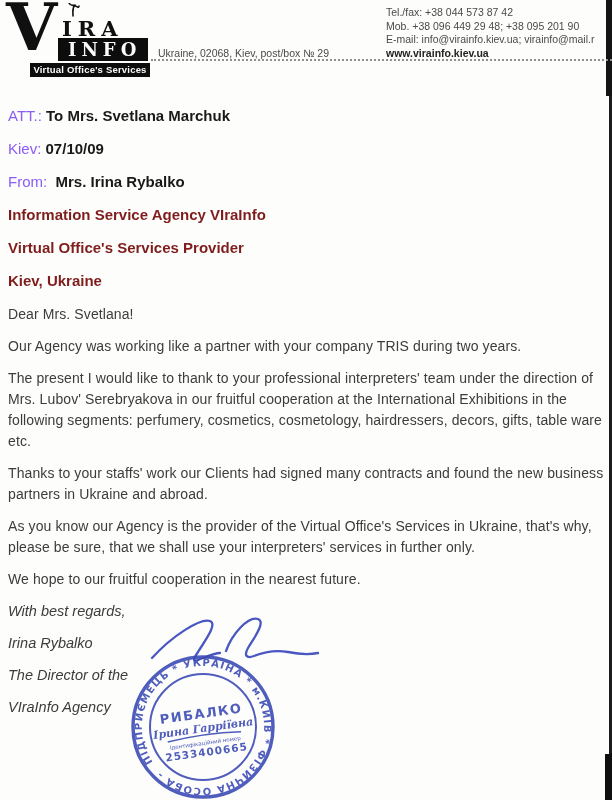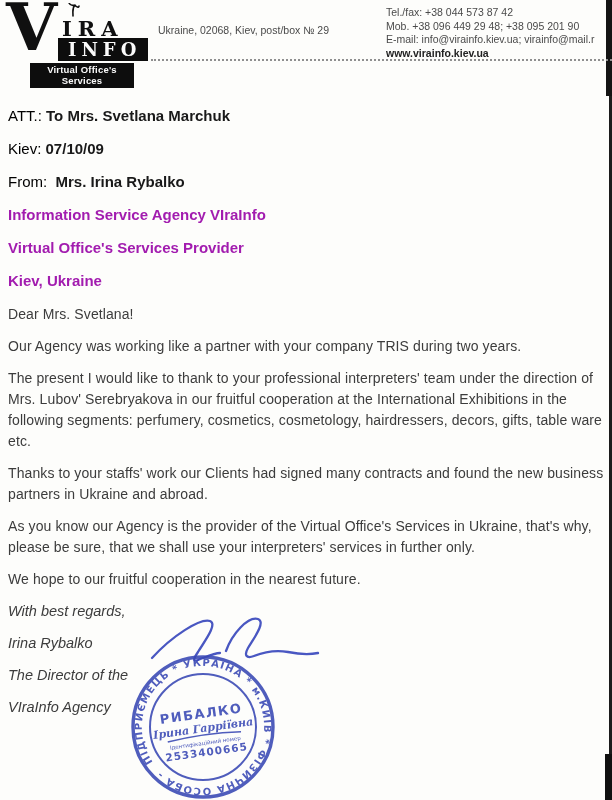--- a/index.html
+++ b/index.html
@@ -25,35 +25,35 @@
     position:absolute;left:56px;top:12px;font-family:"DejaVu Serif","Liberation Serif",serif;
     font-weight:700;font-size:21px;letter-spacing:6px;color:#101010;
   }
   .logo-leaf{position:absolute;left:60px;top:-1px;}
   .logo-info{
     position:absolute;left:52px;top:34px;background:#0d0d0d;color:#fbfbfb;
     font-family:"DejaVu Serif","Liberation Serif",serif;font-weight:700;font-size:18px;
     letter-spacing:5px;padding:1px 7px 1px 10px;
   }
   .logo-strip{
-    position:absolute;left:24px;top:59px;width:104px;background:#0d0d0d;color:#fbfbfb;
+    position:absolute;left:24px;top:59px;width:120px;background:#0d0d0d;color:#fbfbfb;
     font-size:9.5px;font-weight:700;text-align:center;padding:1px 0 2px;letter-spacing:.2px;
   }
   .hdr-mid{position:absolute;left:158px;top:8px;width:215px;font-size:10.5px;color:#4a4a4a;}
-  .hdr-mid .line2{margin-top:16px;}
+  .hdr-mid .line2{margin-top:39px;}
   .hdr-right{position:absolute;left:386px;top:6px;width:260px;font-size:10.5px;color:#4a4a4a;line-height:13.5px;white-space:nowrap;}
   .hdr-right .web{font-weight:700;color:#222;}
   .dotline{position:absolute;left:151px;top:59px;width:461px;border-bottom:2px dotted #8f8f8f;}
 
   
   .letter{position:absolute;left:8px;top:106px;width:598px;}
   .meta-line{font-size:15px;margin:0 0 13px;line-height:20px;}
   .meta-line b{color:#191919;}
-  .meta-label{color:#000000;font-weight:400;}
-  .meta-bold{font-size:15px;font-weight:700;color:#a21caf;margin:0 0 13px;line-height:20px;}
+  .meta-label{color:#8b5cf6;font-weight:400;}
+  .meta-bold{font-size:15px;font-weight:700;color:#7f1d1d;margin:0 0 13px;line-height:20px;}
   .salutation{margin:25px 0 13px;font-size:14px;}
   .body-par{font-size:14px;line-height:21px;margin:0 0 11px;letter-spacing:.1px;}
   .closing{font-style:italic;font-size:14.5px;line-height:20px;}
   .closing div{margin-bottom:12px;}
   .signature-svg{position:absolute;left:148px;top:612px;}
   .stamp-svg{position:absolute;left:128px;top:652px;}
 </style>
 </head>
 <body>
 

